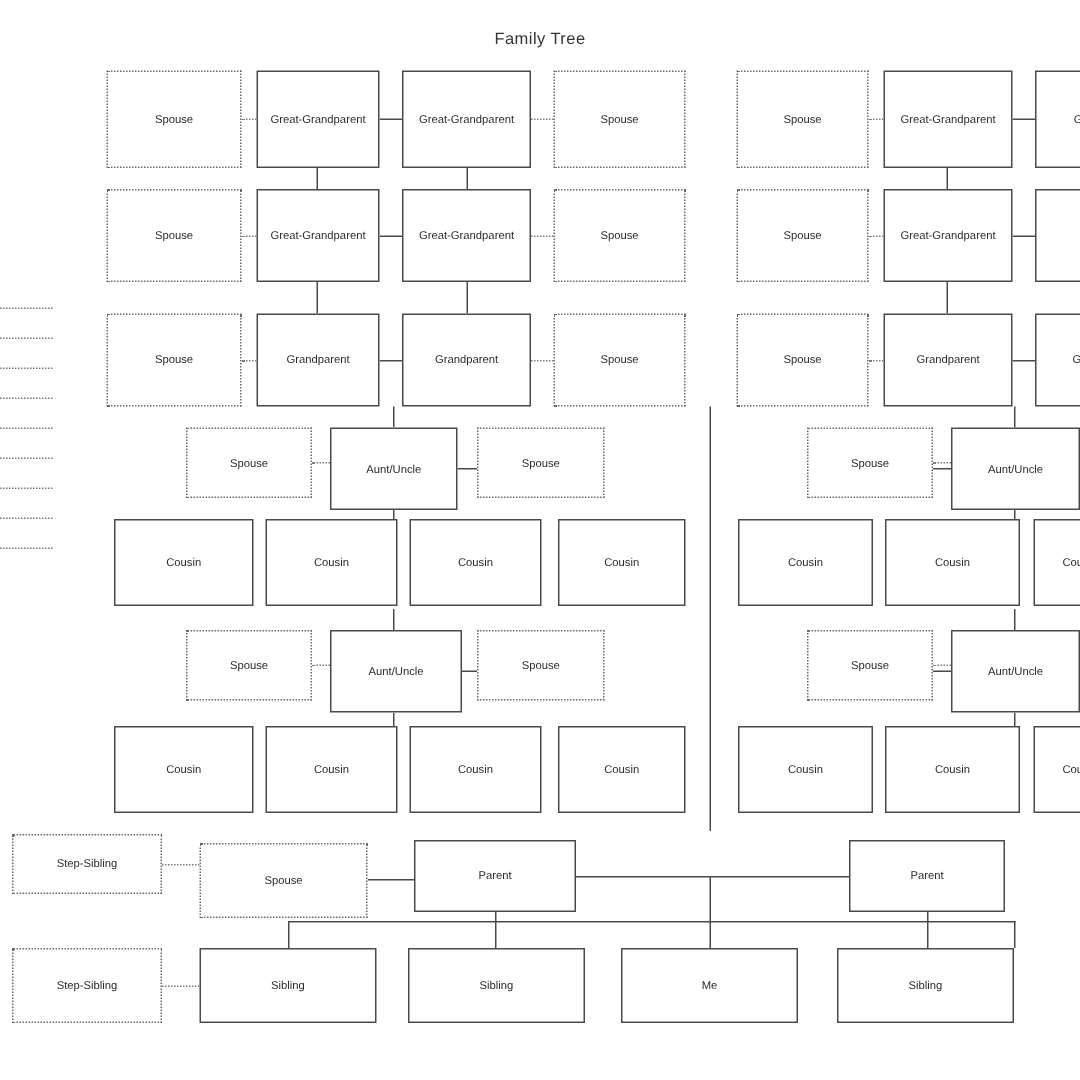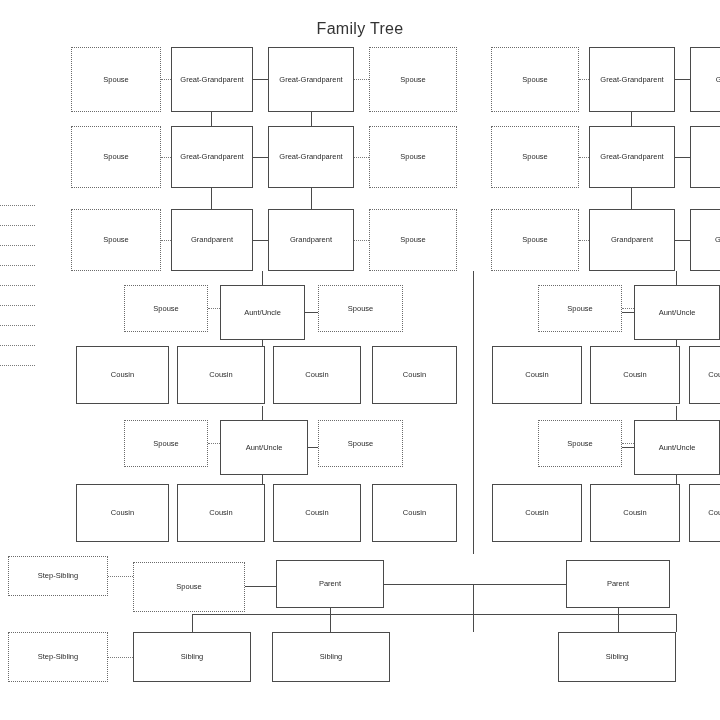--- a/index.html
+++ b/index.html
@@ -19,21 +19,21 @@
     position: relative;
     width: 720px;
     height: 720px;
   }
   .title {
     position: absolute;
     left: 0;
     top: 20px;
     width: 720px;
     text-align: center;
-    font-size: 16px;
+    font-size: 11px;
     color: #333;
     letter-spacing: 0.3px;
   }
   .node {
     position: absolute;
     box-sizing: border-box;
     display: flex;
     align-items: center;
     justify-content: center;
     text-align: center;
@@ -276,16 +276,19 @@
     </div>
     <div class="node dotted" style="left: 8px; top: 632px; width: 100px; height: 50px;">
       <span>Step-Sibling</span>
     </div>
     <div class="node solid" style="left: 133px; top: 632px; width: 118px; height: 50px;">
       <span>Sibling</span>
     </div>
     <div class="node solid" style="left: 272px; top: 632px; width: 118px; height: 50px;">
       <span>Sibling</span>
     </div>
+    <div class="node solid" style="left: 414px; top: 632px; width: 118px; height: 50px;">
+      <span>Me</span>
+    </div>
     <div class="node solid" style="left: 558px; top: 632px; width: 118px; height: 50px;">
       <span>Sibling</span>
     </div>
   </div>
 
 </body></html>

